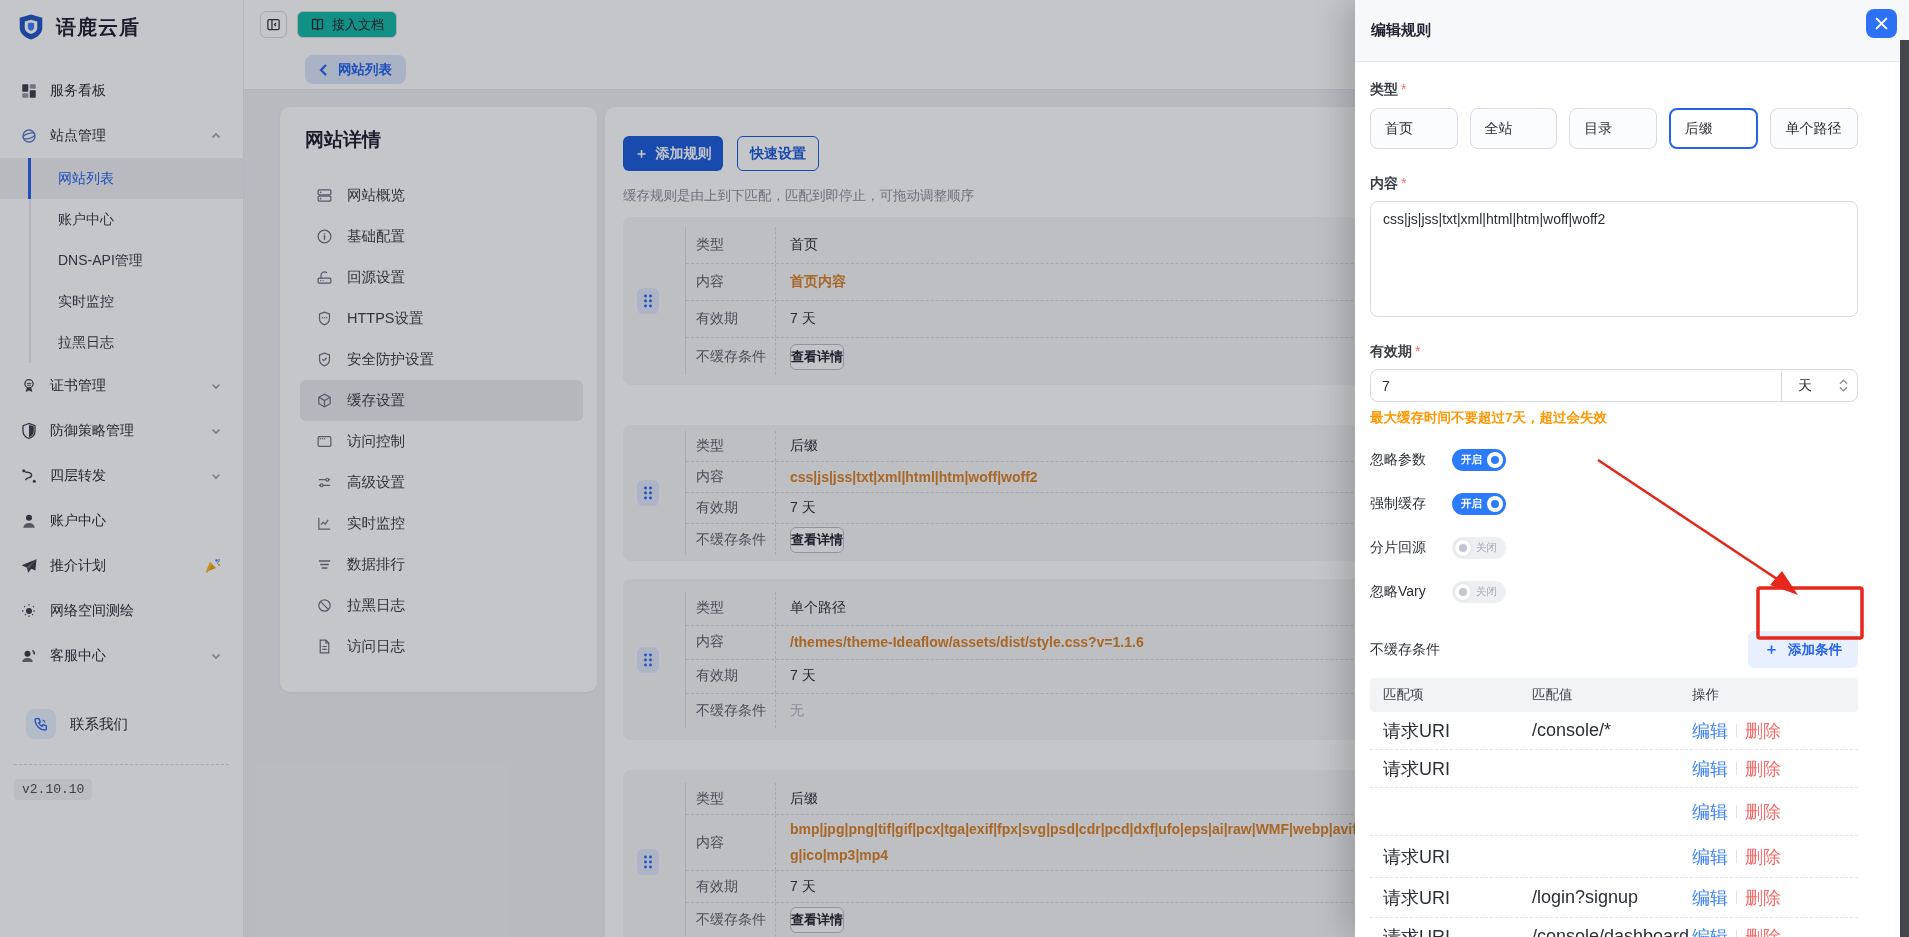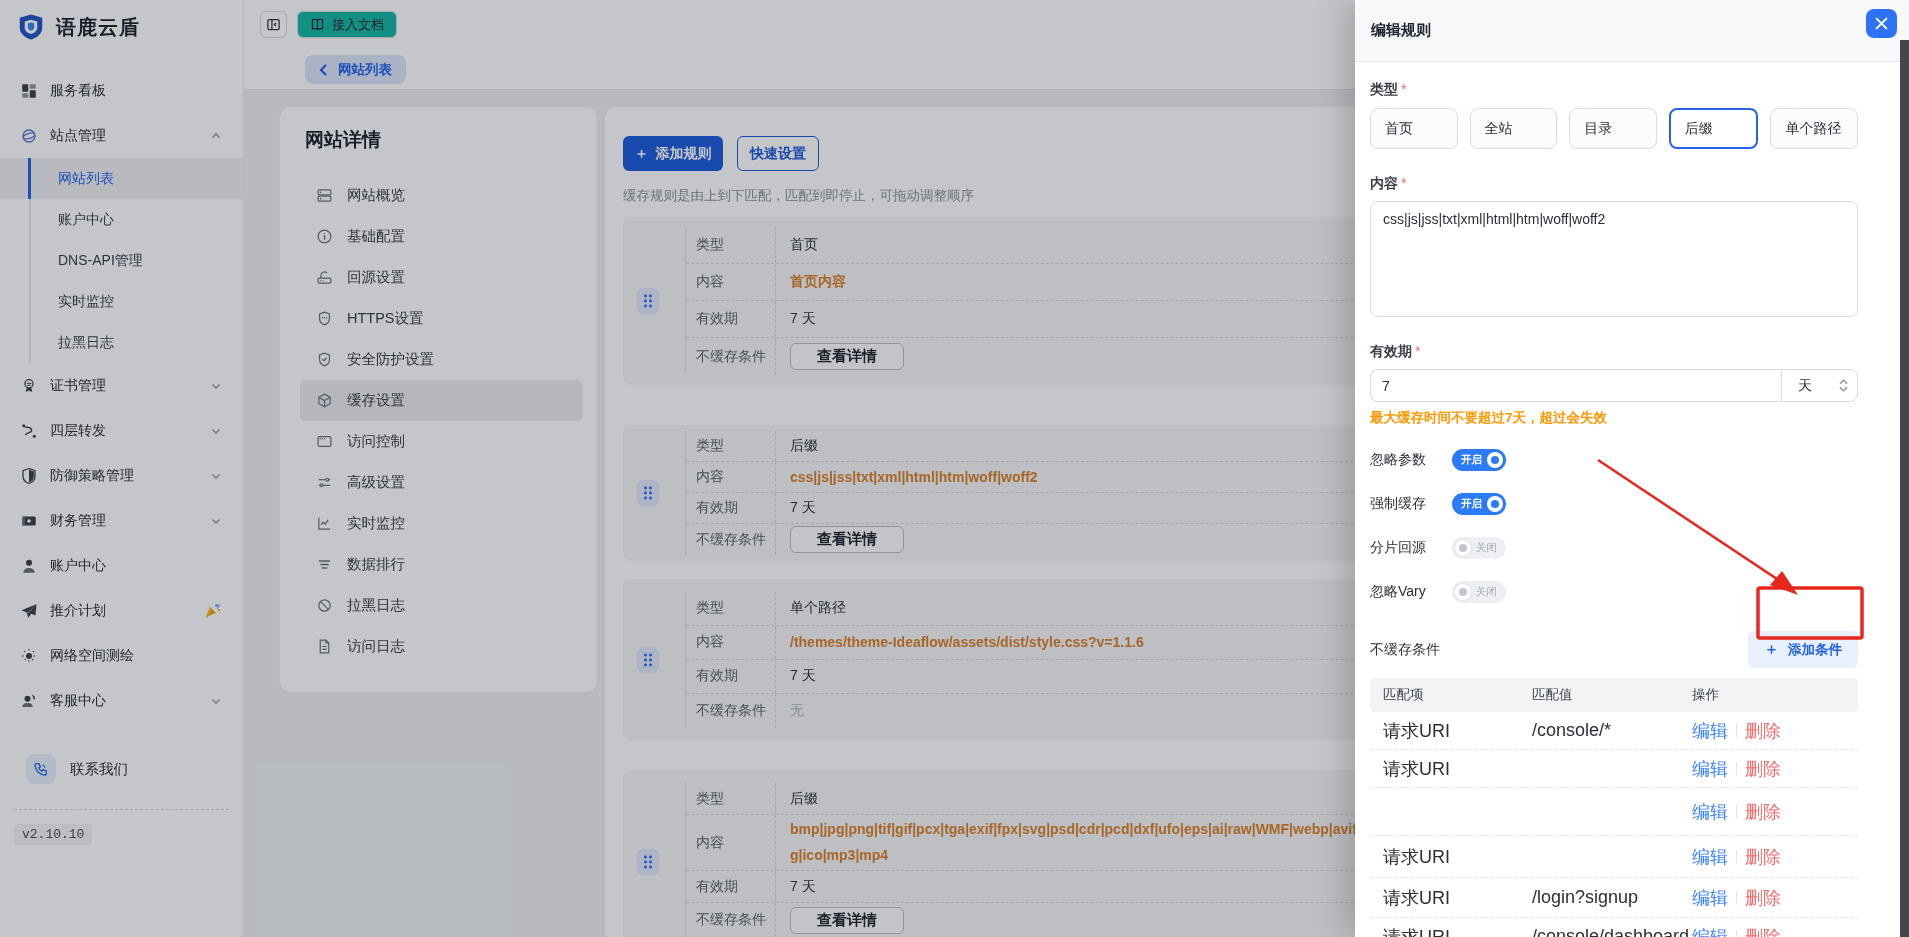--- a/index.html
+++ b/index.html
@@ -48,21 +48,21 @@
   .rules-hint { position:absolute; left:18px; top:80px; font-size:13.5px; color:#8a9099; }
   .rule-card { position:absolute; left:18px; width:1080px; background:#f5f6f8; border-radius:8px; padding:13px 20px 13px 14px; display:flex; align-items:center; }
   .drag { width:22px; height:26px; border-radius:6px; background:#dfe8fb; color:#2563eb; display:flex; align-items:center; justify-content:center; cursor:grab; flex:0 0 22px; }
   .rtable { flex:1; margin-left:26px; border-left:1px solid #d9dce2; }
   .rrow { display:flex; align-items:center; min-height:37px; border-bottom:1px dashed #d4d8df; }
   .rrow:last-child { border-bottom:none; }
   .rlabel { width:90px; padding-left:10px; font-size:14px; color:#5c6269; flex:0 0 90px; align-self:stretch; display:flex; align-items:center; border-right:1px dashed #d4d8df; }
   .rval { padding-left:14px; font-size:14px; color:#2f3339; flex:1; }
   .rval.orange { color:#d9822b; font-weight:bold; }
   .rval.muted { color:#b0b6bf; }
-  .mini-btn { display:inline-block; border:1px solid #b9bec7; background:#fdfdfe; border-radius:6px; padding:3px 26px; font-size:15px; font-weight:bold; color:#23272e; cursor:pointer; }
+  .mini-btn { display:inline-block; border:1px solid #b9bec7; background:#fdfdfe; border-radius:6px; padding:3px 0; font-size:13px; font-weight:bold; color:#23272e; cursor:pointer; }
 
   
   .dim { position:absolute; left:0; top:0; width:1355px; height:937px; background:rgba(13,18,28,0.24); z-index:40; }
 
   
   .drawer { position:absolute; left:1355px; top:0; width:554px; height:937px; background:#fff; z-index:50; box-shadow:-10px 0 30px rgba(0,0,0,.18); }
   .drawer-head { position:relative; height:62px; background:#f7f8fa; border-bottom:1px solid #e7e9ee; display:flex; align-items:center; padding-left:16px; }
   .drawer-title { font-size:15px; font-weight:bold; color:#1f2430; }
   .close-btn { position:absolute; right:12px; top:9px; width:31px; height:29px; background:#2d72f6; border:none; border-radius:8px; color:#fff; display:flex; align-items:center; justify-content:center; cursor:pointer; }
   .drawer-body { padding:0 51px 0 15px; }
@@ -174,56 +174,41 @@
         </span>
       <span>证书管理</span>
       <span class="chev">
           <svg width="10" height="10" viewBox="0 0 10 10" fill="none" stroke="#9aa1ab" stroke-width="1.6">
             <path d="M1.5 3.5 5 7l3.5-3.5"></path>
           </svg>
         </span>
     </div>
     <div class="nav-item">
       <span class="nav-icon">
+          <svg viewBox="0 0 24 24">
+            <path d="M12 2 4 5v7c0 5 3.5 8.5 8 10 4.5-1.5 8-5 8-10V5Z" fill="none" stroke="#3a4049" stroke-width="1.7"></path>
+            <path d="M12 3.5v17c3.8-1.4 6.5-4.4 6.5-8.5V6Z" fill="#3a4049"></path>
+          </svg>
+        </span>
+      <span>防御策略管理</span>
+      <span class="chev">
+          <svg width="10" height="10" viewBox="0 0 10 10" fill="none" stroke="#9aa1ab" stroke-width="1.6">
+            <path d="M1.5 3.5 5 7l3.5-3.5"></path>
+          </svg>
+        </span>
+    </div>
+    <div class="nav-item">
+      <span class="nav-icon">
           <svg viewBox="0 0 24 24" fill="none" stroke="#3a4049" stroke-width="1.8">
             <circle cx="5" cy="5" r="2" fill="#3a4049" stroke="none"></circle>
             <circle cx="19" cy="19" r="2" fill="#3a4049" stroke="none"></circle>
             <path d="M6.5 6.5c4 1 9 0 9 4.5s-8 2.5-8 6.5"></path>
           </svg>
         </span>
       <span>四层转发</span>
-      <span class="chev">
-          <svg width="10" height="10" viewBox="0 0 10 10" fill="none" stroke="#9aa1ab" stroke-width="1.6">
-            <path d="M1.5 3.5 5 7l3.5-3.5"></path>
-          </svg>
-        </span>
-    </div>
-    <div class="nav-item">
-      <span class="nav-icon">
-          <svg viewBox="0 0 24 24">
-            <path d="M12 2 4 5v7c0 5 3.5 8.5 8 10 4.5-1.5 8-5 8-10V5Z" fill="none" stroke="#3a4049" stroke-width="1.7"></path>
-            <path d="M12 3.5v17c3.8-1.4 6.5-4.4 6.5-8.5V6Z" fill="#3a4049"></path>
-          </svg>
-        </span>
-      <span>防御策略管理</span>
-      <span class="chev">
-          <svg width="10" height="10" viewBox="0 0 10 10" fill="none" stroke="#9aa1ab" stroke-width="1.6">
-            <path d="M1.5 3.5 5 7l3.5-3.5"></path>
-          </svg>
-        </span>
-    </div>
-    <div class="nav-item">
-      <span class="nav-icon">
-          <svg viewBox="0 0 24 24" fill="#3a4049">
-            <rect x="3" y="6" width="18" height="12" rx="2"></rect>
-            <circle cx="12" cy="12" r="2.4" fill="#fff"></circle>
-            <rect x="3" y="6" width="3.5" height="12" fill="#6b7280"></rect>
-          </svg>
-        </span>
-      <span>财务管理</span>
       <span class="chev">
           <svg width="10" height="10" viewBox="0 0 10 10" fill="none" stroke="#9aa1ab" stroke-width="1.6">
             <path d="M1.5 3.5 5 7l3.5-3.5"></path>
           </svg>
         </span>
     </div>
     <div class="nav-item">
       <span class="nav-icon">
           <svg viewBox="0 0 24 24" fill="#3a4049">
             <circle cx="12" cy="7.5" r="4"></circle>

